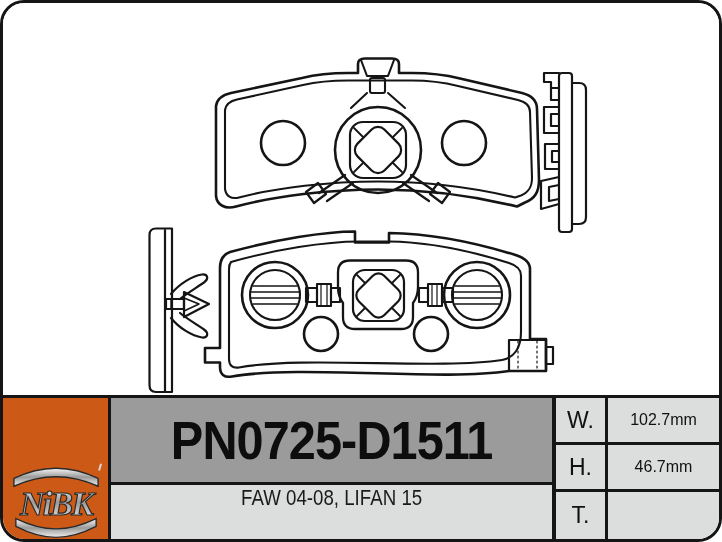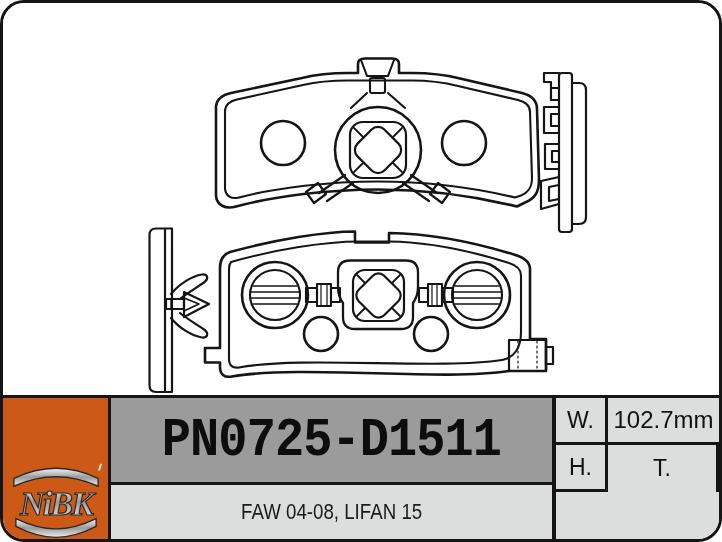--- a/index.html
+++ b/index.html
@@ -31,48 +31,48 @@
     width:105px;flex:0 0 105px;
     background:var(--brand-orange);
     border-right:3px solid var(--line-black);
     display:flex;align-items:flex-end;justify-content:center;
   }
   .center-col{flex:1;display:flex;flex-direction:column;border-right:4px solid var(--line-black);}
   .pn-band{
     height:84px;flex:0 0 84px;
     background:var(--band-dark);
     border-bottom:3px solid var(--line-black);
-    display:flex;align-items:center;justify-content:center;font-family:Liberation Mono, monospace;
+    display:flex;align-items:center;justify-content:center;
   }
   .pn-text{
     font-size:54px;font-weight:bold;color:#0d0d0d;
     letter-spacing:-1px;white-space:nowrap;
     display:inline-block;transform:scaleX(.9);transform-origin:center;
   }
   .app-band{
     flex:1;background:var(--band-light);
-    display:flex;align-items:center;justify-content:center;
+    display:flex;align-items:flex-start;justify-content:center;
   }
   .app-text{
     font-size:22px;color:#1a1a1a;white-space:nowrap;
     display:inline-block;transform:scaleX(.85);transform-origin:center;
   }
   .dim-table{
     width:163px;flex:0 0 163px;
     display:grid;
     grid-template-columns:52px 1fr;
     grid-template-rows:1fr 1fr 1fr;
     background:var(--band-light);
   }
   .dim-cell{
     display:flex;align-items:center;justify-content:center;
     color:#111;box-sizing:border-box;
   }
   .dim-label{font-size:23px;border-right:3px solid var(--line-black);}
-  .dim-value{font-size:24px;}
+  .dim-value{font-size:16px;}
   .row-sep{border-bottom:3px solid var(--line-black);}
   svg{display:block;}
 </style>
 </head>
 <body>
 
 <div class="card">
 
   <div class="drawing-area">
     <svg width="716" height="392" viewBox="0 0 716 392" fill="none" stroke="#151515" stroke-width="2.6" stroke-linejoin="round" stroke-linecap="round">
@@ -194,17 +194,18 @@
       </div>
       <div class="app-band">
         <span class="app-text">FAW 04-08, LIFAN 15</span>
       </div>
     </div>
 
     <div class="dim-table">
       <div class="dim-cell dim-label row-sep">W.</div>
       <div class="dim-cell dim-value row-sep">102.7mm</div>
       <div class="dim-cell dim-label row-sep">H.</div>
+      <div class="dim-cell dim-value row-sep">46.7mm</div>
       <div class="dim-cell dim-label">T.</div>
     </div>
 
   </div>
 </div>
 
 </body></html>

